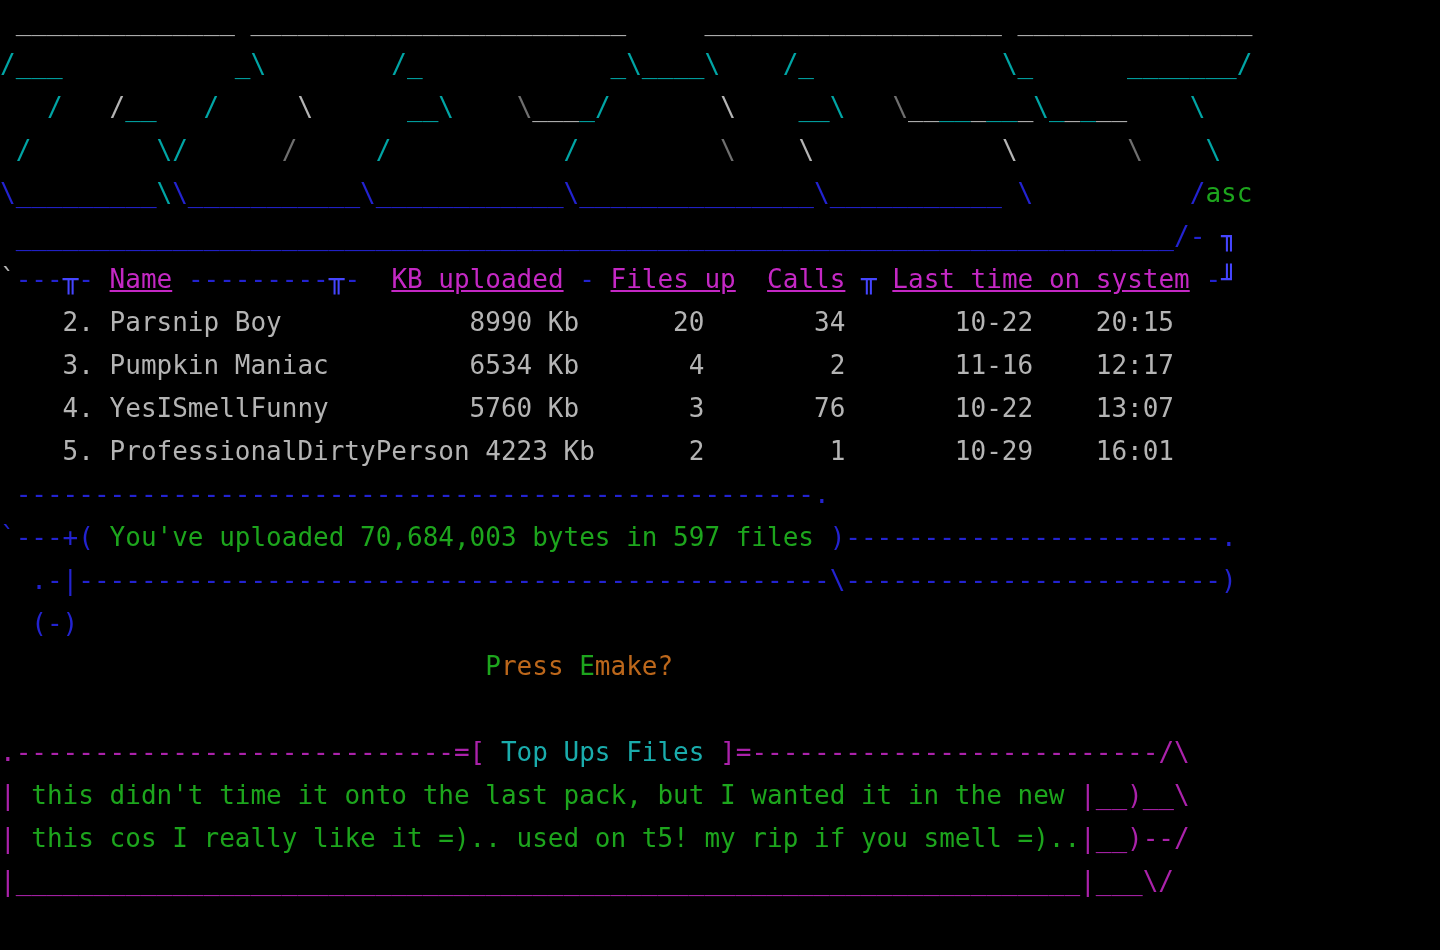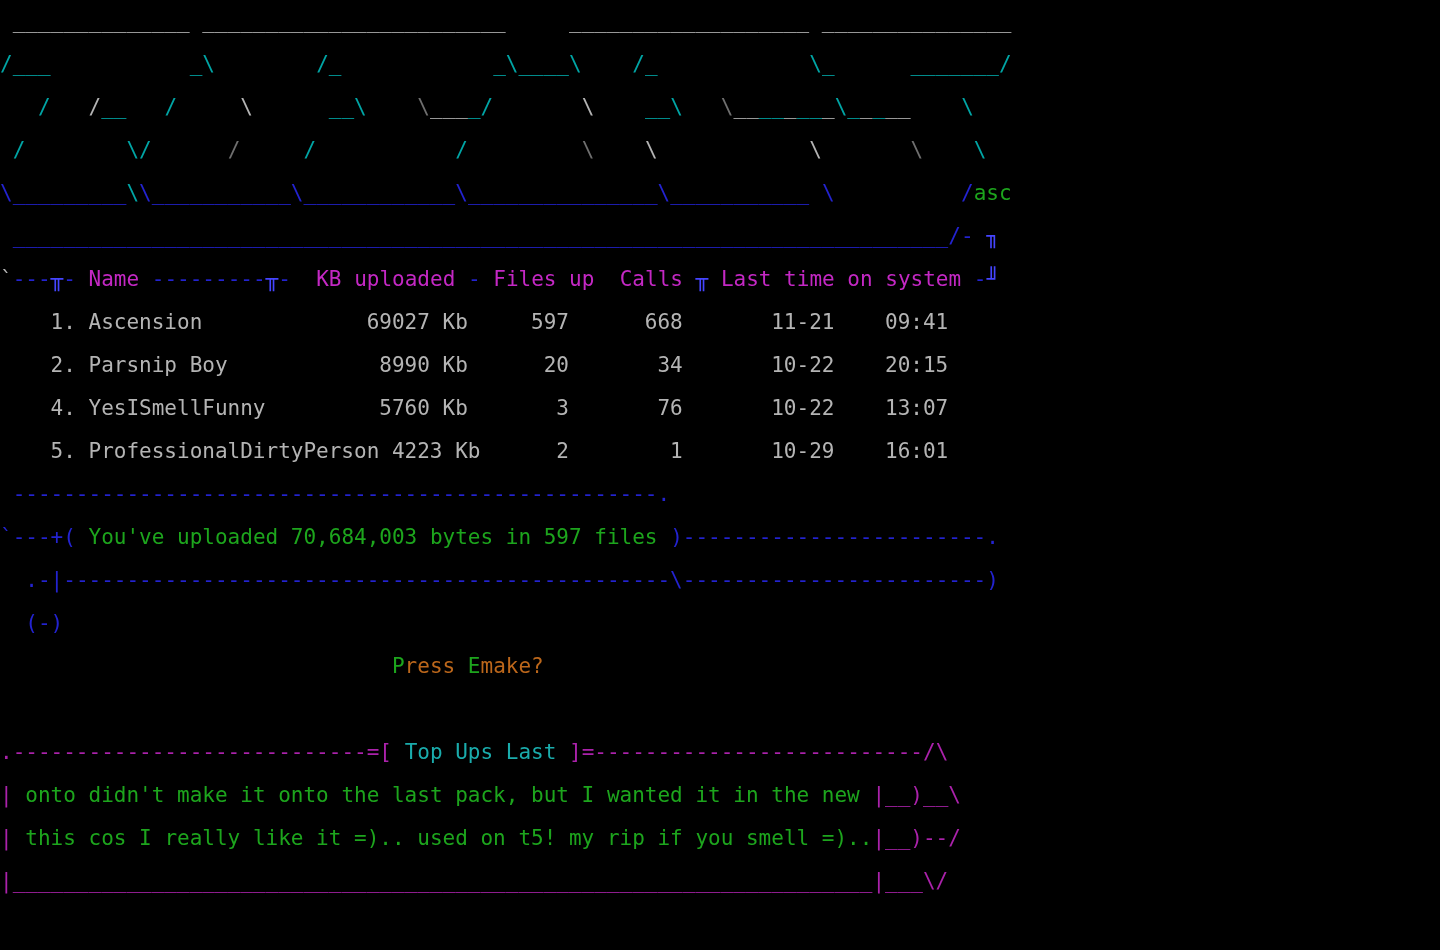--- a/index.html
+++ b/index.html
@@ -11,60 +11,60 @@
     overflow: hidden;
   }
   #screen {
     position: absolute;
     top: 0;
     left: 0;
     width: 1440px;
     height: 950px;
     background: #000;
     font-family: "DejaVu Sans Mono", "Liberation Mono", monospace;
-    font-size: 21px;
+    font-size: 26px;
     cursor: text;
   }
   #screen .row {
     height: 43px;
     line-height: 43px;
     white-space: pre;
     font-variant-ligatures: none;
     letter-spacing: 0;
   }
   .c-gray   { color: var(--gray);   }
   .c-dgray  { color: var(--dgray);  }
   .c-cyan   { color: var(--cyan);   }
   .c-cyan2  { color: var(--cyan2);  }
   .c-blue   { color: var(--blue);   }
   .c-bblue  { color: var(--bblue);  }
   .c-mag    { color: var(--mag);    }
-  .c-hmag   { color: var(--hmag);   }
+  .c-hmag   { color: var(--hmag); text-decoration: underline;   }
   .c-green  { color: var(--green);  }
   .c-orange { color: var(--orange); }
   .c-wht    { color: var(--wht);    }
 </style>
 </head>
 <body>
 
 <div id="screen">
     <div class="row"><span> </span><span class="c-gray">______________</span><span> </span><span class="c-gray">________________________</span><span>     </span><span class="c-gray">___________________</span><span> </span><span class="c-gray">_______________</span></div>
     <div class="row"><span class="c-cyan">/</span><span class="c-cyan">___</span><span>           </span><span class="c-cyan">_\</span><span>        </span><span class="c-cyan">/_</span><span>            </span><span class="c-cyan">_\____\</span><span>    </span><span class="c-cyan">/_</span><span>            </span><span class="c-cyan">\_</span><span>      </span><span class="c-cyan">_______</span><span class="c-cyan">/</span></div>
     <div class="row"><span>   </span><span class="c-cyan">/</span><span>   </span><span class="c-gray">/</span><span class="c-cyan">__</span><span>   </span><span class="c-cyan">/</span><span>     </span><span class="c-gray">\</span><span>      </span><span class="c-cyan">__\</span><span>    </span><span class="c-dgray">\</span><span class="c-gray">___</span><span class="c-cyan">_/</span><span>       </span><span class="c-gray">\</span><span>    </span><span class="c-cyan">__\</span><span>   </span><span class="c-dgray">\</span><span class="c-gray">__</span><span class="c-cyan">__</span><span class="c-gray">_</span><span class="c-cyan">__</span><span class="c-gray">_</span><span class="c-cyan">\_</span><span class="c-gray">_</span><span class="c-cyan">_</span><span class="c-gray">__</span><span>    </span><span class="c-cyan">\</span><span>   </span></div>
     <div class="row"><span> </span><span class="c-cyan">/</span><span>        </span><span class="c-cyan">\/</span><span>      </span><span class="c-dgray">/</span><span>     </span><span class="c-cyan">/</span><span>           </span><span class="c-cyan">/</span><span>         </span><span class="c-dgray">\</span><span>    </span><span class="c-gray">\</span><span>            </span><span class="c-gray">\</span><span>       </span><span class="c-dgray">\</span><span>    </span><span class="c-cyan">\</span><span>  </span></div>
     <div class="row"><span class="c-blue">\</span><span class="c-blue">_________</span><span class="c-cyan">\</span><span class="c-blue">\</span><span class="c-blue">___________</span><span class="c-blue">\</span><span class="c-blue">____________</span><span class="c-blue">\</span><span class="c-blue">_______________</span><span class="c-blue">\</span><span class="c-blue">___________</span><span> </span><span class="c-blue">\</span><span>          </span><span class="c-blue">/</span><span class="c-green">asc</span></div>
     <div class="row"><span> </span><span class="c-blue">__________________________________________________________________________</span><span class="c-blue">/</span><span class="c-blue">-</span><span> </span><span class="c-bblue">╖</span><span> </span></div>
     <div class="row"><span class="c-gray">`</span><span class="c-blue">---</span><span class="c-bblue">╥</span><span class="c-blue">-</span><span> </span><span class="c-hmag">Name</span><span> </span><span class="c-blue">---------</span><span class="c-bblue">╥</span><span class="c-blue">-</span><span>  </span><span class="c-hmag">KB uploaded</span><span> </span><span class="c-blue">-</span><span> </span><span class="c-hmag">Files up</span><span>  </span><span class="c-hmag">Calls</span><span> </span><span class="c-bblue">╥</span><span> </span><span class="c-hmag">Last time on system</span><span> </span><span class="c-blue">-</span><span class="c-bblue">╜</span><span> </span></div>
-    <div class="row"><span class="c-wht">    1. Ascension             69027 Kb     597      668       11-21    09:41       </span></div>
     <div class="row"><span class="c-wht">    2. Parsnip Boy            8990 Kb      20       34       10-22    20:15       </span></div>
+    <div class="row"><span class="c-wht">    3. Pumpkin Maniac         6534 Kb       4        2       11-16    12:17       </span></div>
     <div class="row"><span class="c-wht">    4. YesISmellFunny         5760 Kb       3       76       10-22    13:07       </span></div>
     <div class="row"><span class="c-wht">    5. ProfessionalDirtyPerson 4223 Kb      2        1       10-29    16:01       </span></div>
     <div class="row"><span> </span><span class="c-blue">---------------------------------------------------</span><span class="c-blue">.</span><span>                           </span></div>
     <div class="row"><span class="c-blue">`---+( </span><span class="c-green">You've uploaded 70,684,003 bytes in 597 files</span><span> </span><span class="c-blue">)</span><span class="c-blue">------------------------</span><span class="c-blue">.</span><span> </span></div>
     <div class="row"><span>  </span><span class="c-blue">.-|</span><span class="c-blue">------------------------------------------------</span><span class="c-blue">\</span><span class="c-blue">------------------------</span><span class="c-blue">)</span><span> </span></div>
     <div class="row"><span>  </span><span class="c-blue">(-)</span><span>                                                                           </span></div>
     <div class="row"><span>                               </span><span class="c-green">P</span><span class="c-orange">ress</span><span> </span><span class="c-green">E</span><span class="c-orange">make?</span><span>                                     </span></div>
     <div class="row"><span>                                                                                </span></div>
-    <div class="row"><span class="c-mag">.</span><span class="c-mag">----------------------------</span><span class="c-mag">=[</span><span> </span><span class="c-cyan2">Top Ups Last</span><span> </span><span class="c-mag">]=</span><span class="c-mag">--------------------------</span><span class="c-mag">/\</span><span>     </span></div>
-    <div class="row"><span class="c-mag">|</span><span> </span><span class="c-green">onto didn't make it onto the last pack, but I wanted it in the new</span><span> </span><span class="c-mag">|__)__\</span><span>    </span></div>
+    <div class="row"><span class="c-mag">.</span><span class="c-mag">----------------------------</span><span class="c-mag">=[</span><span> </span><span class="c-cyan2">Top Ups Files</span><span> </span><span class="c-mag">]=</span><span class="c-mag">--------------------------</span><span class="c-mag">/\</span><span>     </span></div>
+    <div class="row"><span class="c-mag">|</span><span> </span><span class="c-green">this didn't time it onto the last pack, but I wanted it in the new</span><span> </span><span class="c-mag">|__)__\</span><span>    </span></div>
     <div class="row"><span class="c-mag">|</span><span> </span><span class="c-green">this cos I really like it =).. used on t5! my rip if you smell =)..</span><span class="c-mag">|__)--/</span><span>    </span></div>
     <div class="row"><span class="c-mag">|</span><span class="c-mag">____________________________________________________________________</span><span class="c-mag">|___\/</span><span>     </span></div>
   </div>
 
 </body></html>

